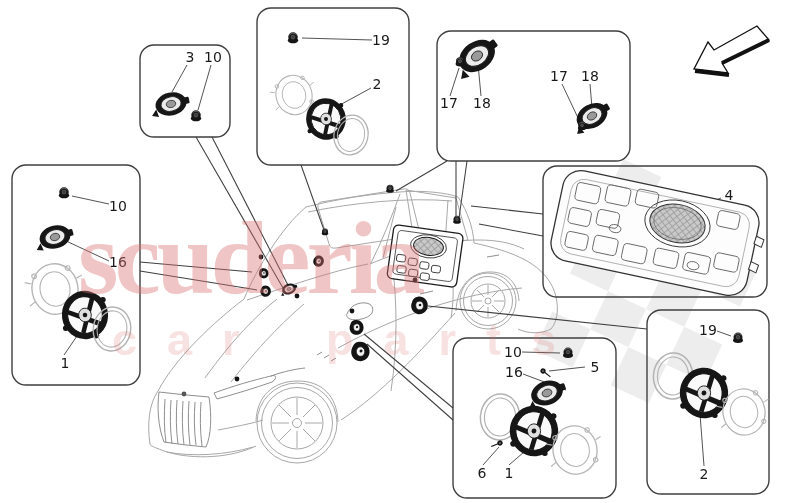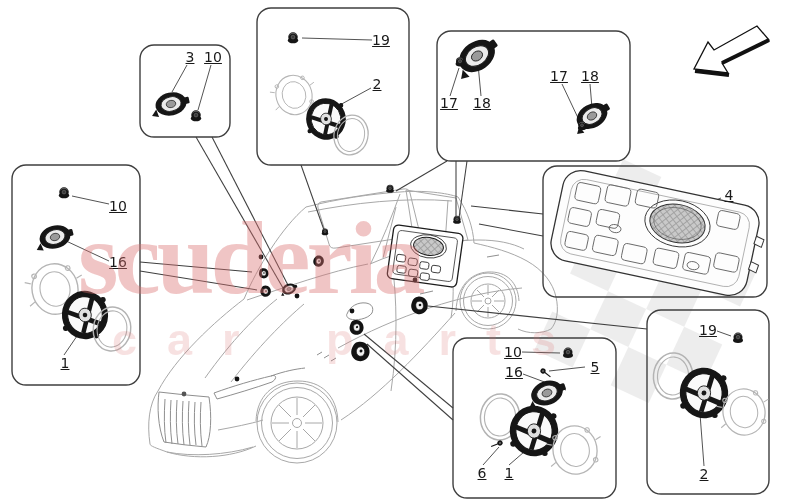--- a/index.html
+++ b/index.html
@@ -1,21 +1,21 @@
 <!DOCTYPE html>
 <html style="--wm-pink: #db7070; --line-dark: #3f3f3f; --car-gray: #a8a8a8; --checker-gray: #dedede; --part-dark: #161616;"><head>
 <meta charset="utf-8">
 <style>
   html,body{margin:0;padding:0;background:#fff;}
   #stage{position:relative;width:798px;height:503px;background:#fff;overflow:hidden;
          font-family:"DejaVu Sans",sans-serif;}
   #art{position:absolute;left:0;top:0;}
   .labels{position:absolute;left:0;top:0;width:798px;height:503px;pointer-events:none;}
   .callout{position:absolute;transform:translate(-50%,-50%);
-           font:14px "DejaVu Sans",sans-serif;color:#1a1a1a;white-space:nowrap;text-decoration:underline;}
+           font:14px "DejaVu Sans",sans-serif;color:#1a1a1a;white-space:nowrap;}
   .wm-brand{position:absolute;top:206px;left:78px;z-index:6;pointer-events:none;
             font-family:Liberation Serif, serif;font-weight:700;font-size:104px;line-height:1;
             letter-spacing:-4px;color:var(--wm-pink,#db7070);opacity:.40;}
   .wm-tagline{position:absolute;top:317px;left:112px;z-index:6;pointer-events:none;
               font-family:Liberation Sans, sans-serif;font-weight:700;font-size:45px;line-height:1;
               letter-spacing:30px;word-spacing:14px;color:var(--wm-pink,#db7070);opacity:.20;text-align:right;}
   
   .box{fill:none;stroke:var(--line-dark,#3f3f3f);stroke-width:1.4;}
   .ll{stroke:var(--line-dark,#3f3f3f);stroke-width:1.05;fill:none;}
   .pl{stroke:var(--line-dark,#3f3f3f);stroke-width:.9;fill:none;}

